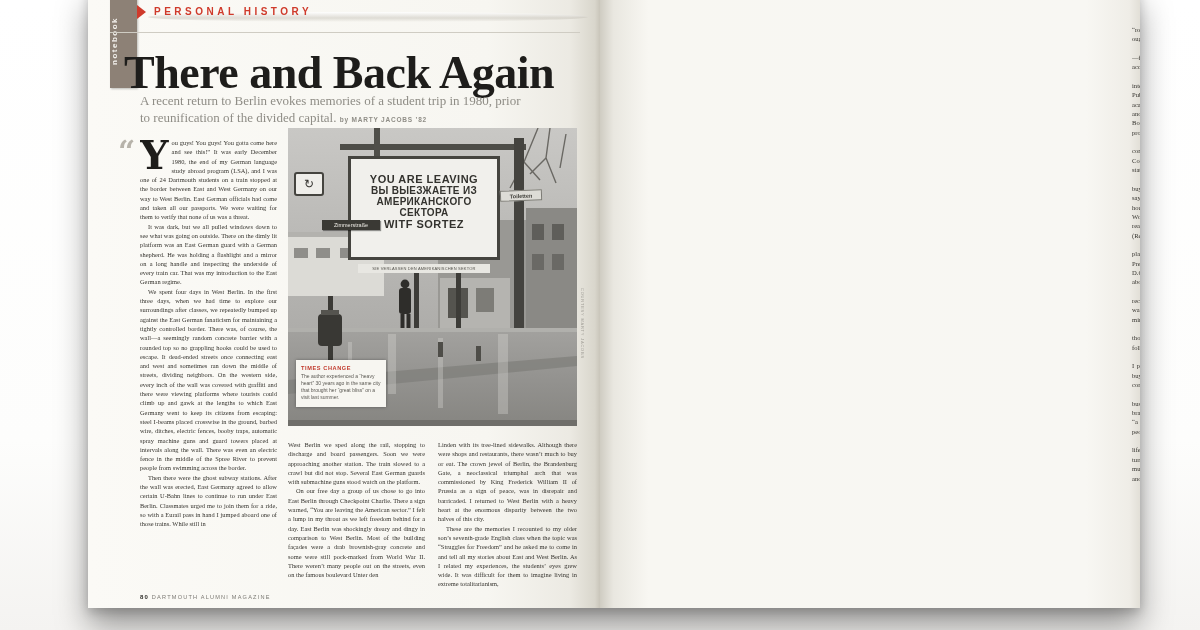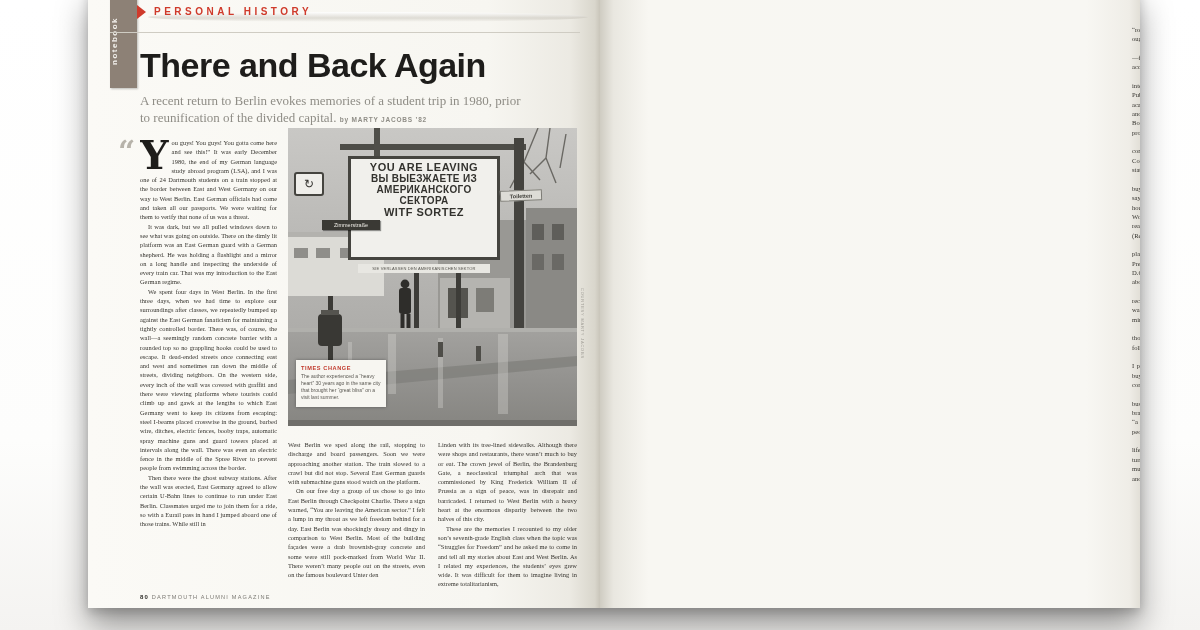--- a/index.html
+++ b/index.html
@@ -23,22 +23,22 @@
          box-shadow:1px 1px 2px rgba(0,0,0,.25); }
   .tab-label { position:absolute; left:0; top:8px; width:27px; height:90px; color:#f4f2ee;
          font-family:"Liberation Sans",sans-serif; font-size:8px; font-weight:bold; letter-spacing:1.5px;
          writing-mode:vertical-rl; transform:rotate(180deg); text-align:center; text-transform:lowercase; }
   .tab-arrow { position:absolute; left:49px; top:17px; width:0; height:0;
          border-top:7px solid transparent; border-bottom:7px solid transparent; border-left:9px solid #cf3a2b; }
   .kicker { position:absolute; left:66px; top:18px; font-family:"Liberation Sans",sans-serif;
          font-size:10px; font-weight:bold; letter-spacing:3.5px; color:#cf3a2b; }
   .header-rule { position:absolute; left:22px; top:44px; width:470px; height:1px; background:#cfccc3; }
 
-  .article-title { position:absolute; left:52px; top:58px; font-family:Liberation Sans, sans-serif;
-         font-size:34px; font-weight:bold; color:#1e1d1b; letter-spacing:-.5px; }
+  .article-title { position:absolute; left:36px; top:58px; font-family:Liberation Serif, serif;
+         font-size:46px; font-weight:bold; color:#1e1d1b; letter-spacing:-.5px; }
   .deck { position:absolute; left:52px; top:104px; width:392px; font-size:13px; line-height:1.32;
          color:#8f8d86; }
   .byline { font-family:"Liberation Sans",sans-serif; font-size:6.5px; font-weight:bold; color:#8f8d86;
          letter-spacing:.8px; white-space:nowrap; }
 
   
   .lcol { position:absolute; font-size:6.4px; line-height:9.3px; text-align:justify; color:#36342f; overflow:hidden; }
   .lcol p { text-indent:8px; }
   .lcol p.first { text-indent:0; }
   #lcol1 { left:52px;  top:150px; width:137px; height:452px; }
@@ -47,21 +47,21 @@
   .open-quote { position:absolute; left:30px; top:146px; font-size:30px; color:#b7b3aa;
          font-family:"DejaVu Serif",serif; font-weight:bold; }
   .dropcap { float:left; font-family:"DejaVu Serif",serif; font-weight:bold; font-size:40px;
          line-height:30px; padding:2px 3px 0 0; color:#1e1d1b; }
 
   
   .photo { position:absolute; left:200px; top:140px; width:289px; height:298px; overflow:hidden;
            background:#b9b8b5; box-shadow:0 0 0 1px #d8d5cc inset; }
   .photo svg { position:absolute; left:0; top:0; }
   .sector-sign { position:absolute; left:60px; top:28px; width:152px; height:104px; background:#f1f0ec;
-           border:3px solid #45443f; padding:2px 2px 2px; text-align:center;
+           border:3px solid #45443f; padding:14px 2px 2px; text-align:center;
            font-family:"Liberation Sans",sans-serif; font-weight:bold; color:#33322e; }
   .sector-sign .l1 { font-size:11px; line-height:12px; letter-spacing:.5px; }
   .sector-sign .l2 { font-size:10px;  line-height:11px; letter-spacing:.3px; }
   .sign-strip { position:absolute; left:70px; top:136px; width:132px; height:9px; background:#e8e7e2;
            font-family:"Liberation Sans",sans-serif; font-size:4px; line-height:9px; text-align:center;
            color:#55534d; letter-spacing:.2px; }
   .street-sign { position:absolute; left:34px; top:92px; width:58px; height:10px; background:#3a3934;
            color:#eceae4; font-family:"Liberation Sans",sans-serif; font-size:5.5px; line-height:10px;
            text-align:center; box-shadow:1px 1px 1px rgba(0,0,0,.4); }
   .toiletten-sign { position:absolute; left:212px; top:62px; width:42px; height:11px; background:#dddcd6;

